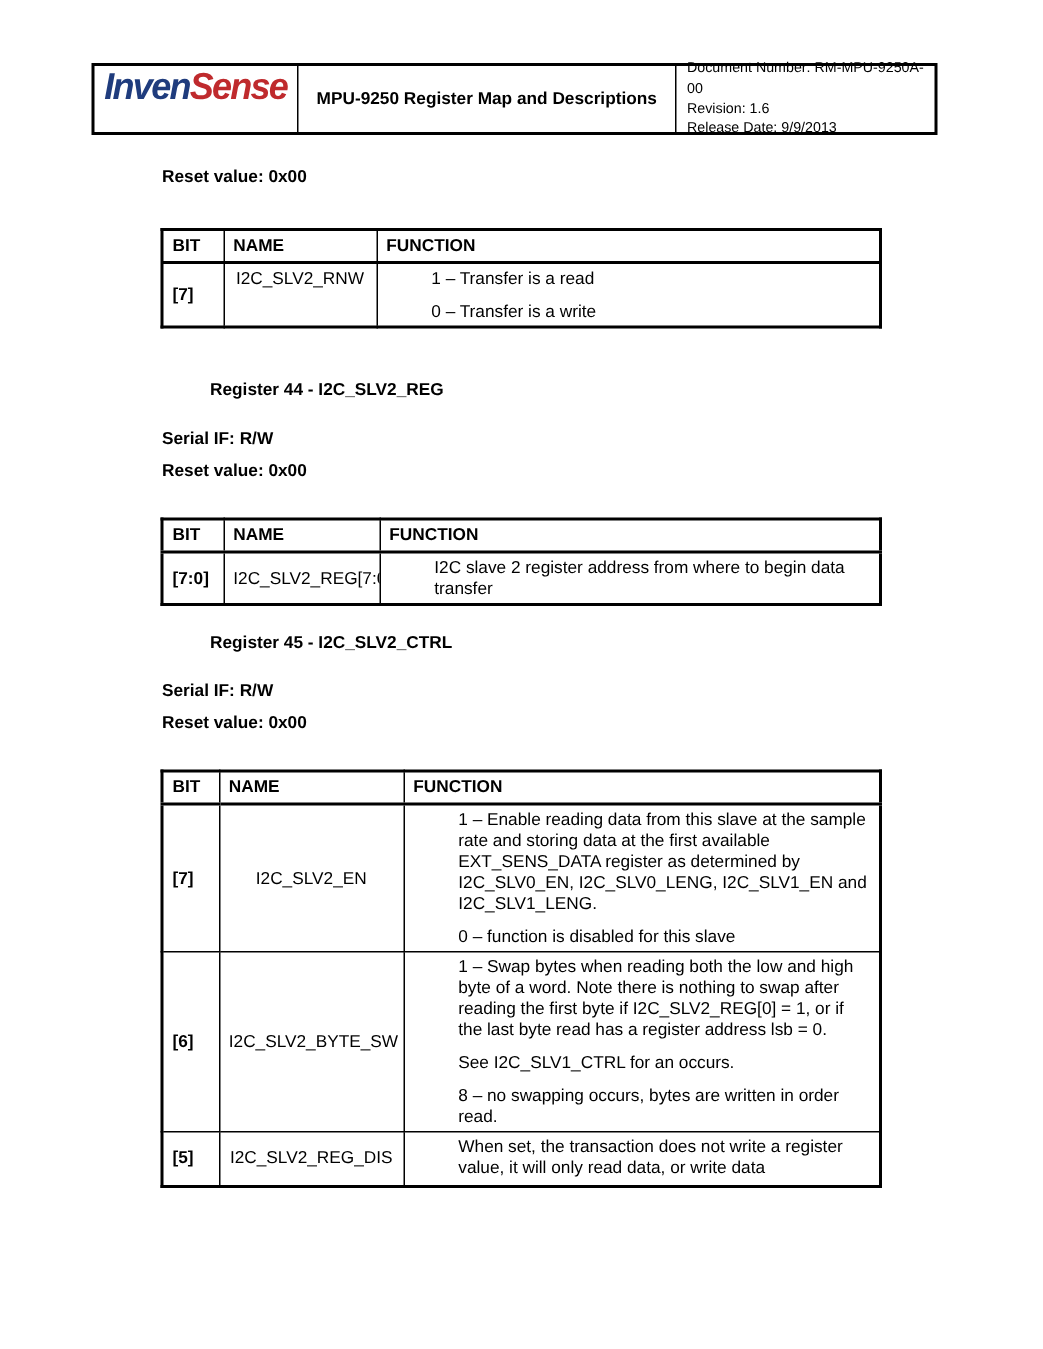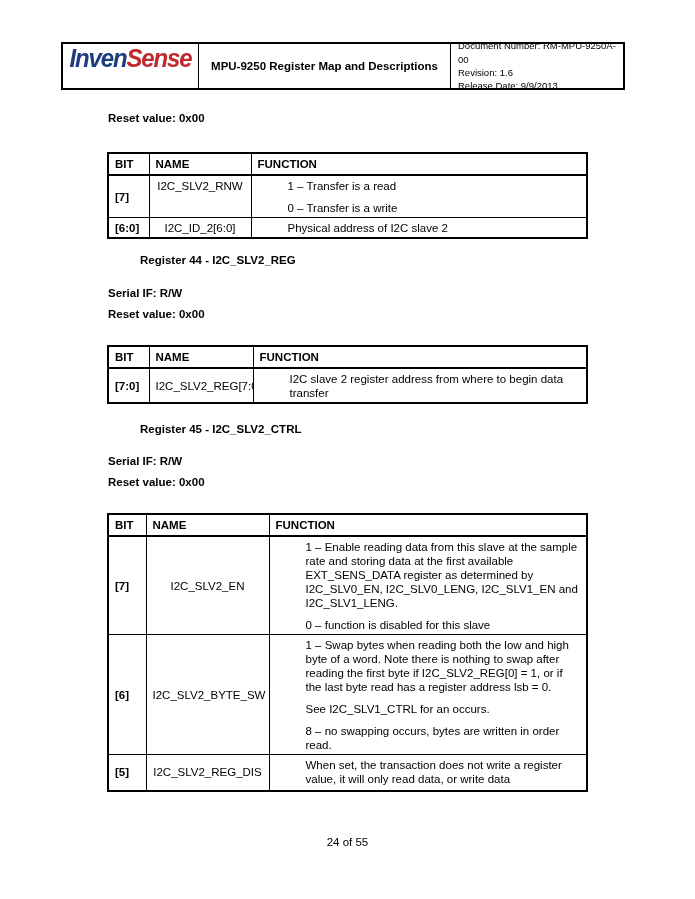--- a/index.html
+++ b/index.html
@@ -105,27 +105,20 @@
     </thead>
     <tbody>
       <tr style="height:41px">
         <td class="bit">[7]</td>
         <td class="name v-top">I2C_SLV2_RNW</td>
         <td class="func">
           <p>1 – Transfer is a read</p>
           <p>0 – Transfer is a write</p>
         </td>
       </tr>
-      <tr style="height:20px">
-        <td class="bit">[6:0]</td>
-        <td class="name">I2C_ID_2[6:0]</td>
-        <td class="func v-mid">
-          <p>Physical address of I2C slave 2</p>
-        </td>
-      </tr>
     </tbody>
   </table>
 
   <div class="lbl pos-reg44">Register 44 - I2C_SLV2_REG</div>
   <div class="lbl pos-ser1">Serial IF: R/W</div>
   <div class="lbl pos-reset2">Reset value: 0x00</div>
 
   <table class="regtable pos-t2">
     <colgroup>
         <col style="width:41px">
@@ -188,15 +181,14 @@
       <tr style="height:36px">
         <td class="bit">[5]</td>
         <td class="name">I2C_SLV2_REG_DIS</td>
         <td class="func">
           <p>When set, the transaction does not write a register value, it will only read data, or write data</p>
         </td>
       </tr>
     </tbody>
   </table>
 
-  <div class="footer">24 of 55</div>
 
 </div>
 
 </body></html>

